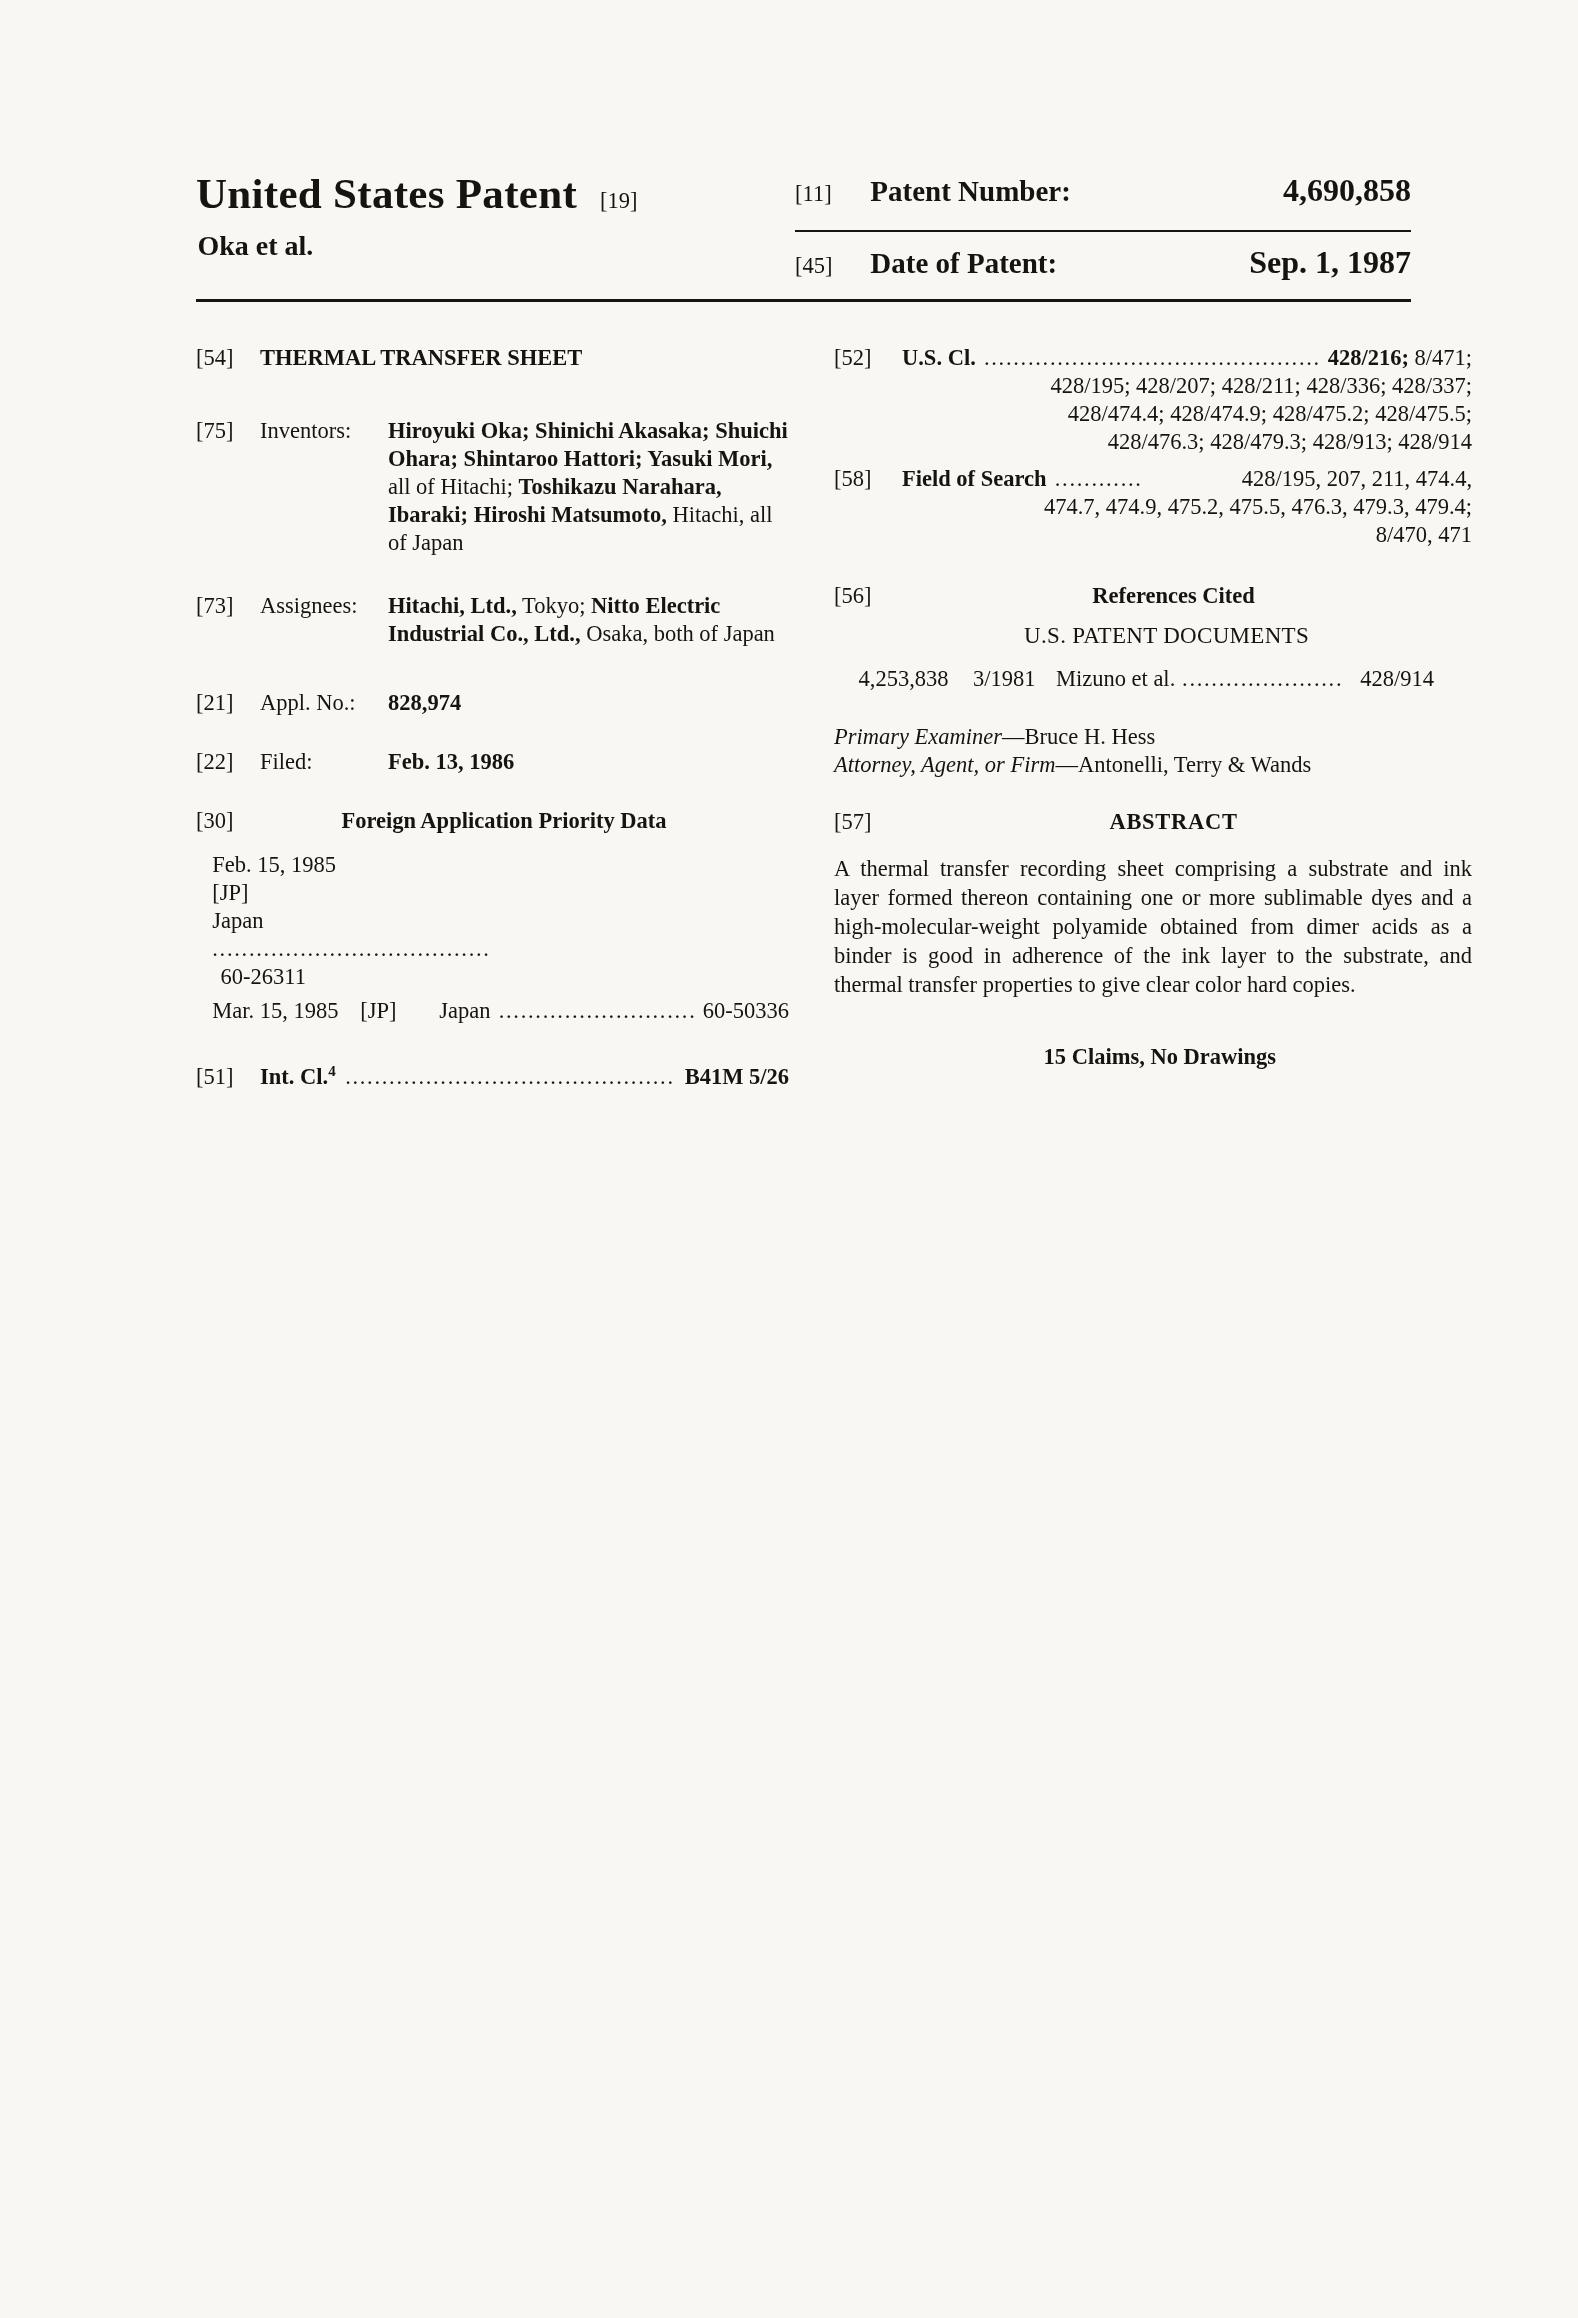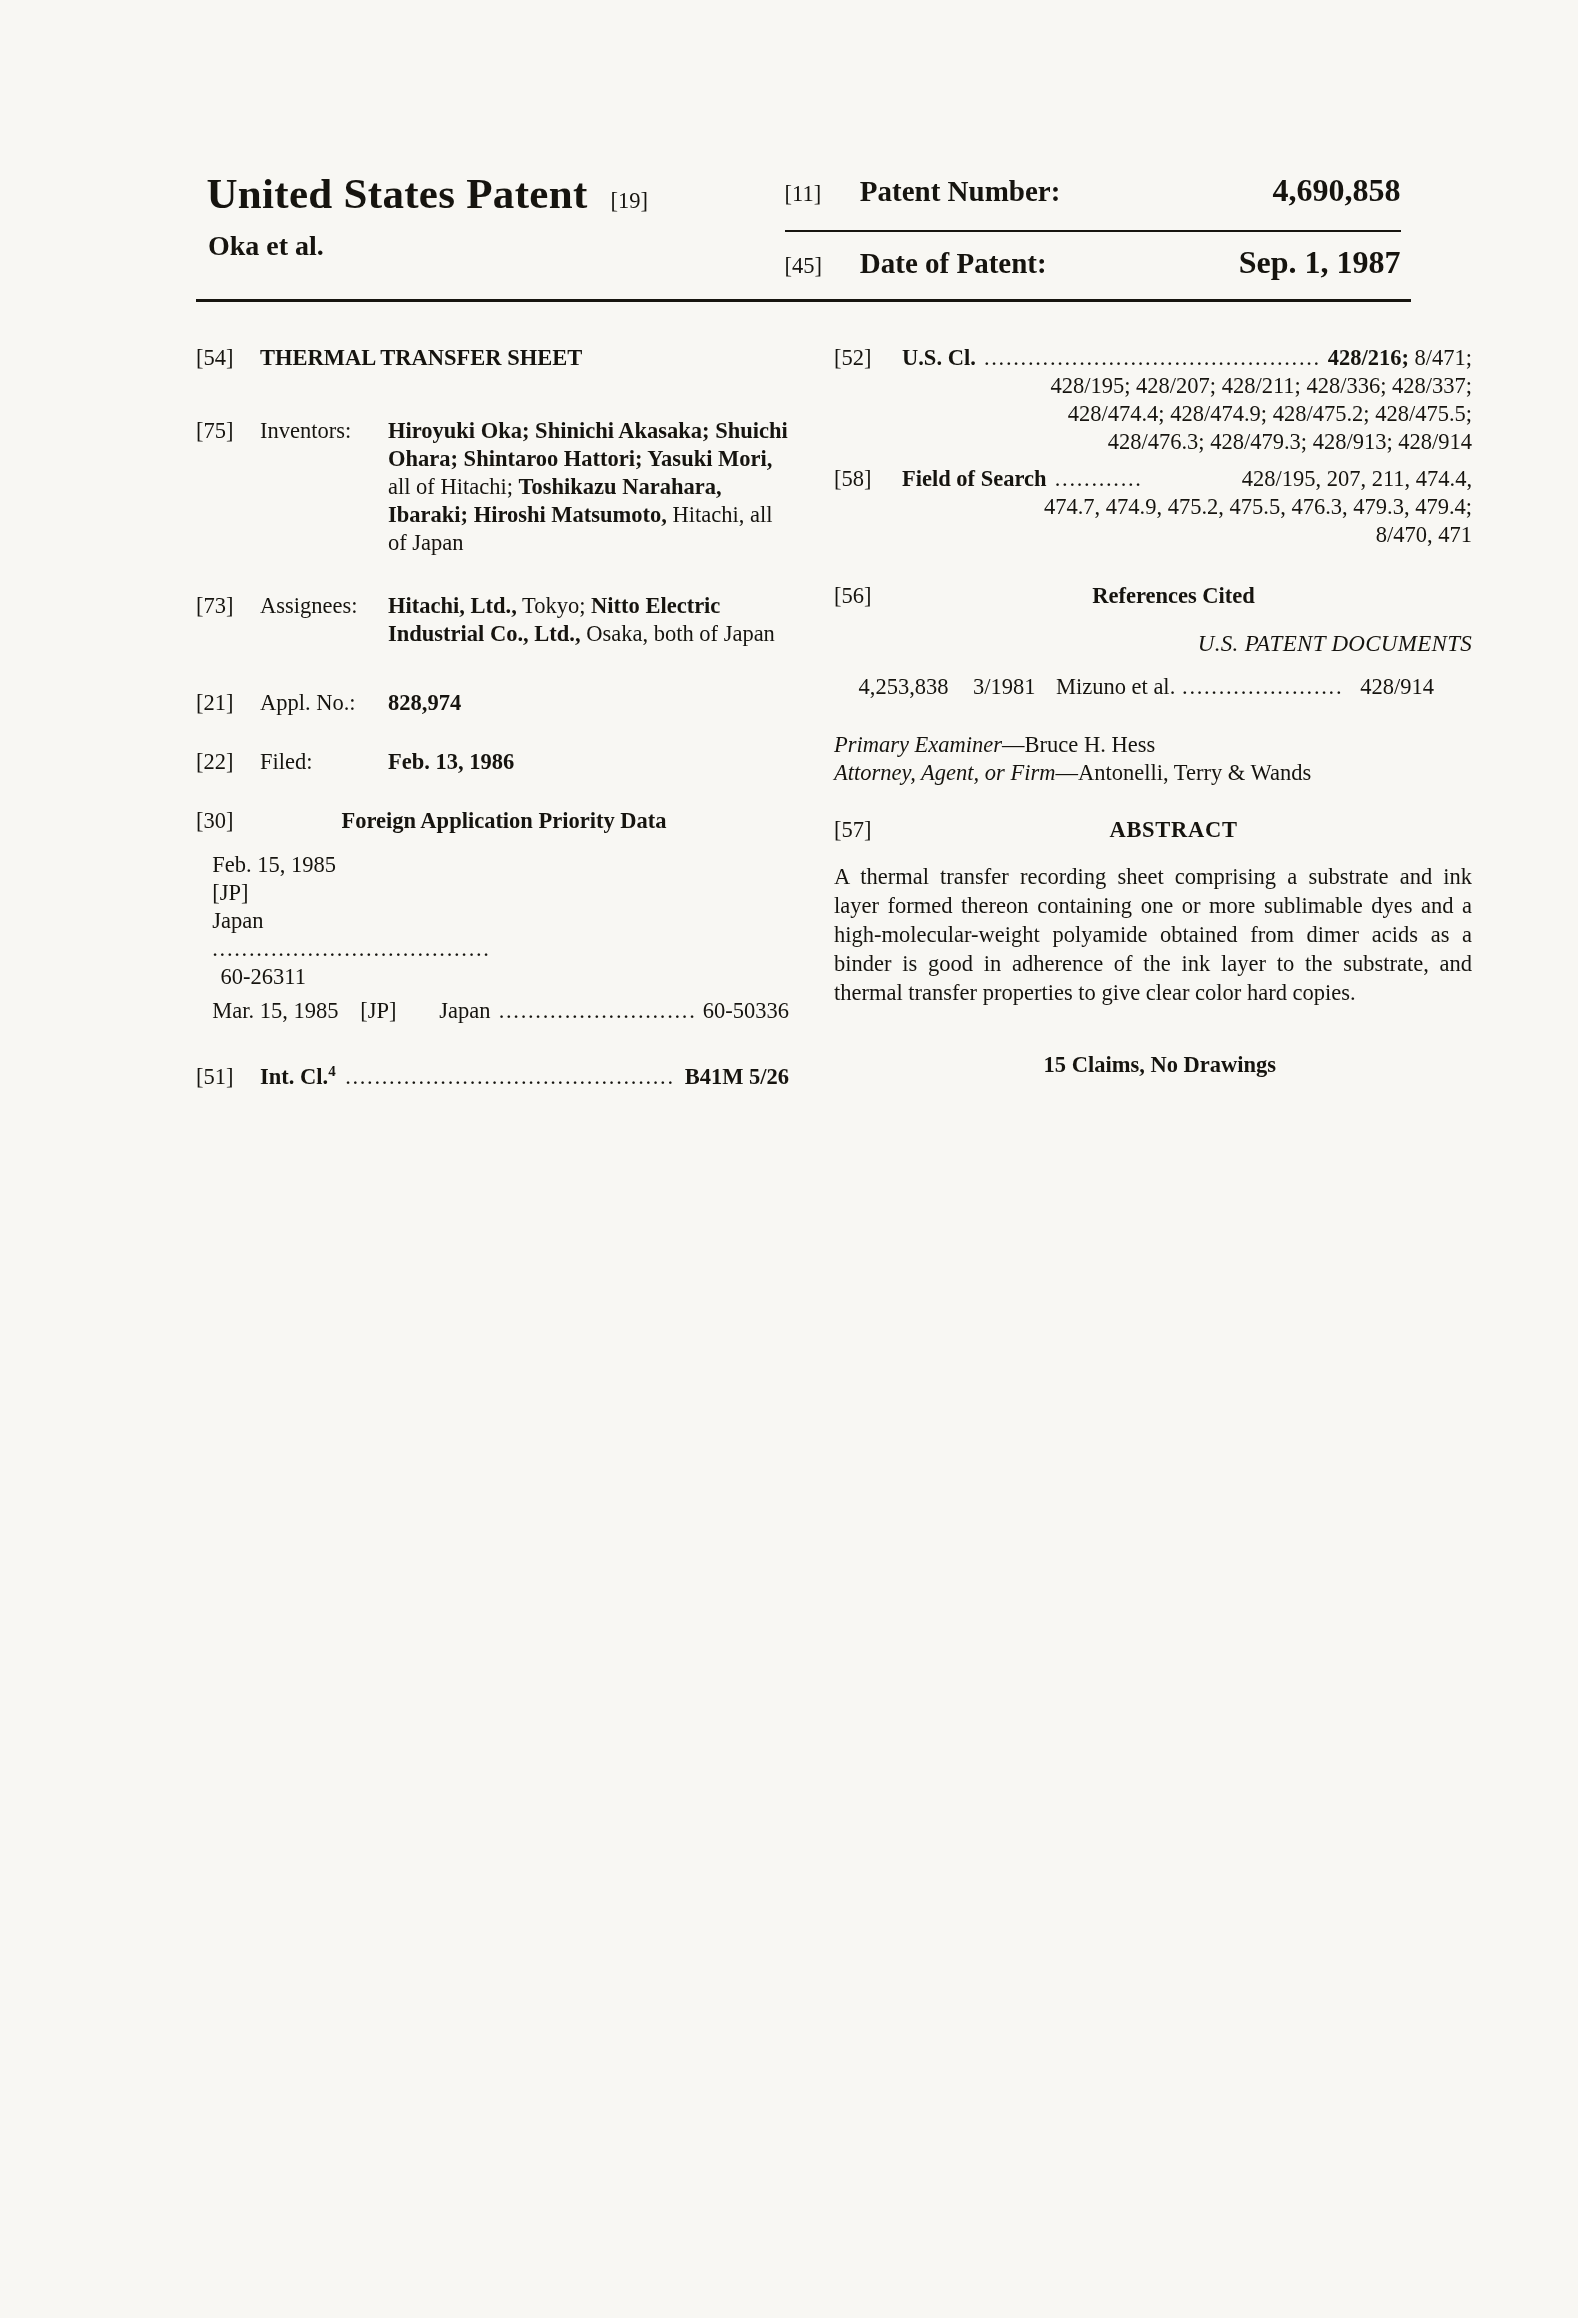--- a/index.html
+++ b/index.html
@@ -11,21 +11,21 @@
   }
   .page {
     width:1578px; height:2319px;
     background:#f8f7f3;
     padding:169px 167px 0 196px;
     position:relative;
     overflow:hidden;
   }
 
   
-  .masthead { display:flex; justify-content:center; align-items:flex-start; }
+  .masthead { display:flex; justify-content:space-between; align-items:flex-start; }
   .mast-left { width:578px; }
   .title-row { display:flex; align-items:baseline; gap:23px; }
   .page-title { font-size:43px; font-weight:bold; letter-spacing:0.3px; white-space:nowrap; }
   .kind-code { font-size:22.5px; }
   .authors { font-size:28px; font-weight:bold; margin-top:12.2px; margin-left:1.4px; }
   .mast-right { width:616px; padding-top:2.7px; }
   .mast-row { display:flex; align-items:baseline; }
   .mast-row .bcode { font-size:22.5px; width:59px; flex:none; }
   .mast-label { font-size:29px; font-weight:bold; margin-left:16.3px; white-space:nowrap; }
   .mast-value { flex:1; text-align:right; font-size:32px; font-weight:bold; white-space:nowrap; }
@@ -62,21 +62,21 @@
   sup { font-size:15px; vertical-align:super; line-height:0; }
 
   
   .r-first { display:flex; white-space:nowrap; }
   .r-first .bcode { width:68px; flex:none; }
   .r-label { flex:none; margin-right:8.2px; }
   .r-val { flex:none; margin-left:6.8px; }
   .right-line { text-align:right; }
   .refs-head { display:grid; grid-template-columns:68px 1fr; margin-top:33px; }
   .refs-title { text-align:center; font-weight:bold; padding-right:27px; }
-  .refs-sub { text-align:right; margin-top:20px; font-size:23px; letter-spacing:0.3px; padding-left:27px;font-style:italic; }
+  .refs-sub { text-align:center; margin-top:12px; font-size:23px; letter-spacing:0.3px; padding-left:27px; }
   .ref-row { display:flex; white-space:nowrap; margin-top:15px; padding-left:24.5px; padding-right:38px; }
   .ref-num { flex:none; margin-right:24.5px; }
   .ref-date { flex:none; margin-right:20.4px; }
   .ref-name { flex:none; margin-right:6.8px; }
   .ref-val { flex:none; margin-left:7px; }
   .law-block { margin-top:30px; }
   .law-line { white-space:nowrap; }
   .abs-head { display:grid; grid-template-columns:68px 1fr; margin-top:29px; }
   .abs-title { text-align:center; font-weight:bold; padding-right:27px; letter-spacing:0.7px; }
   .abs-text { margin-top:17.7px; text-align:justify; line-height:29px; }

